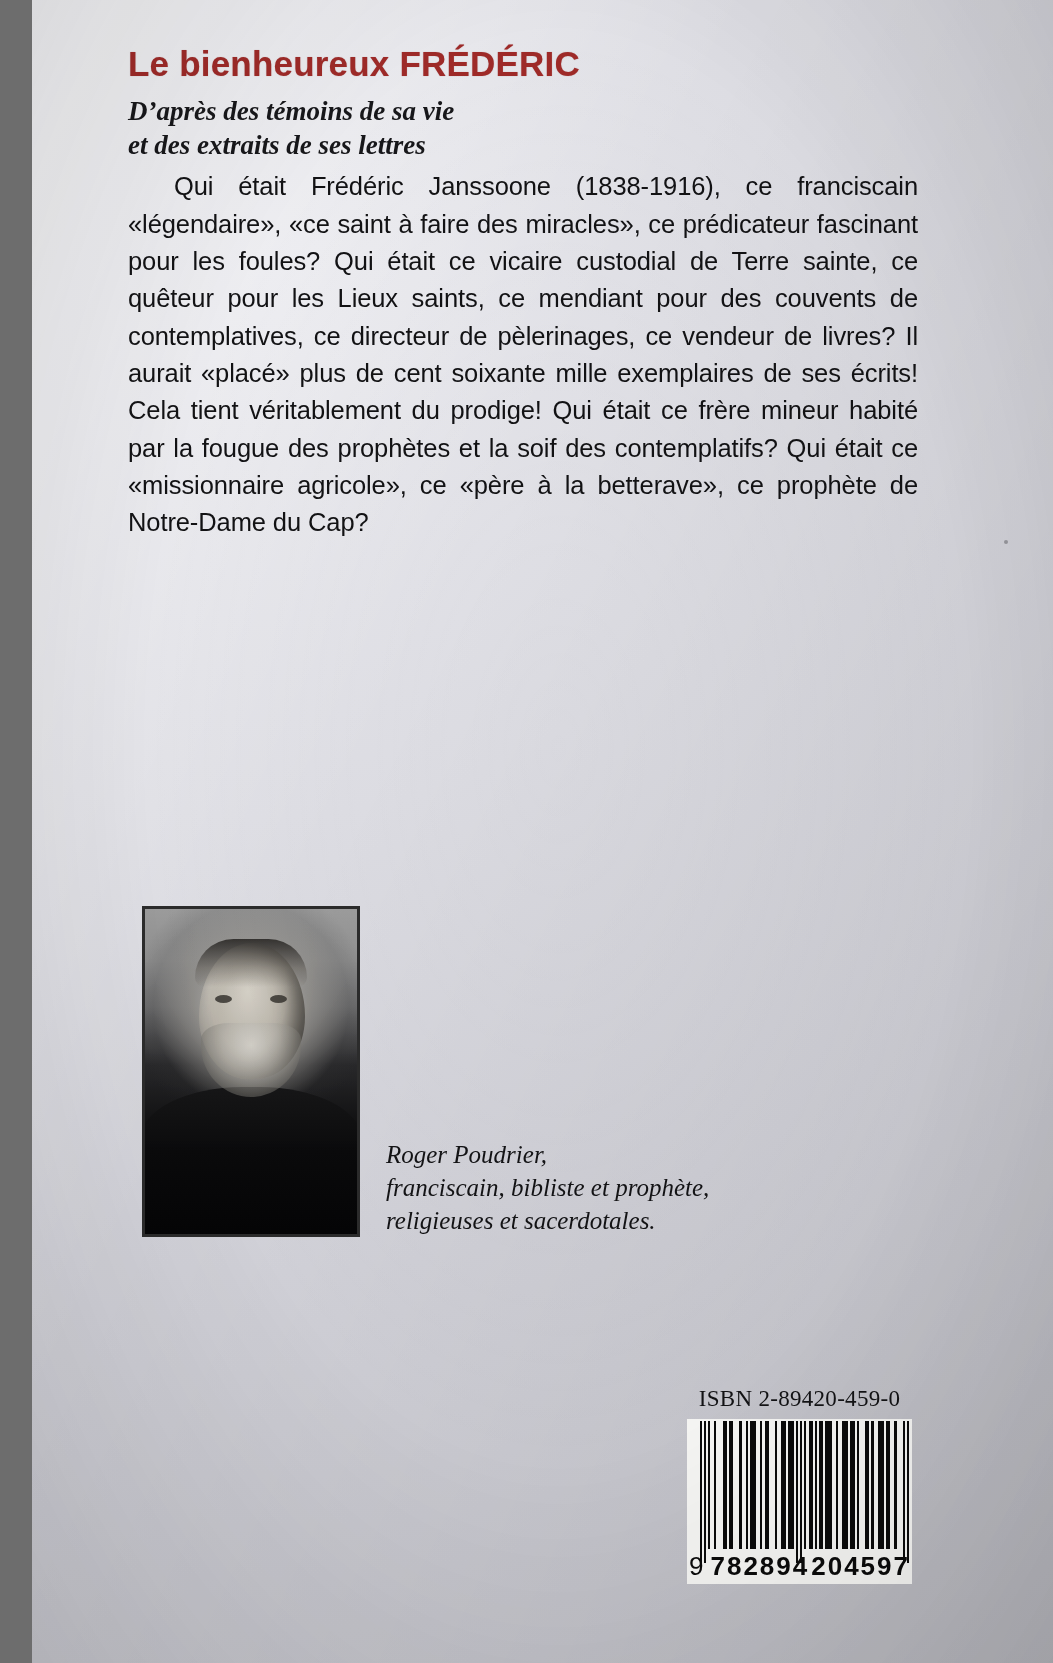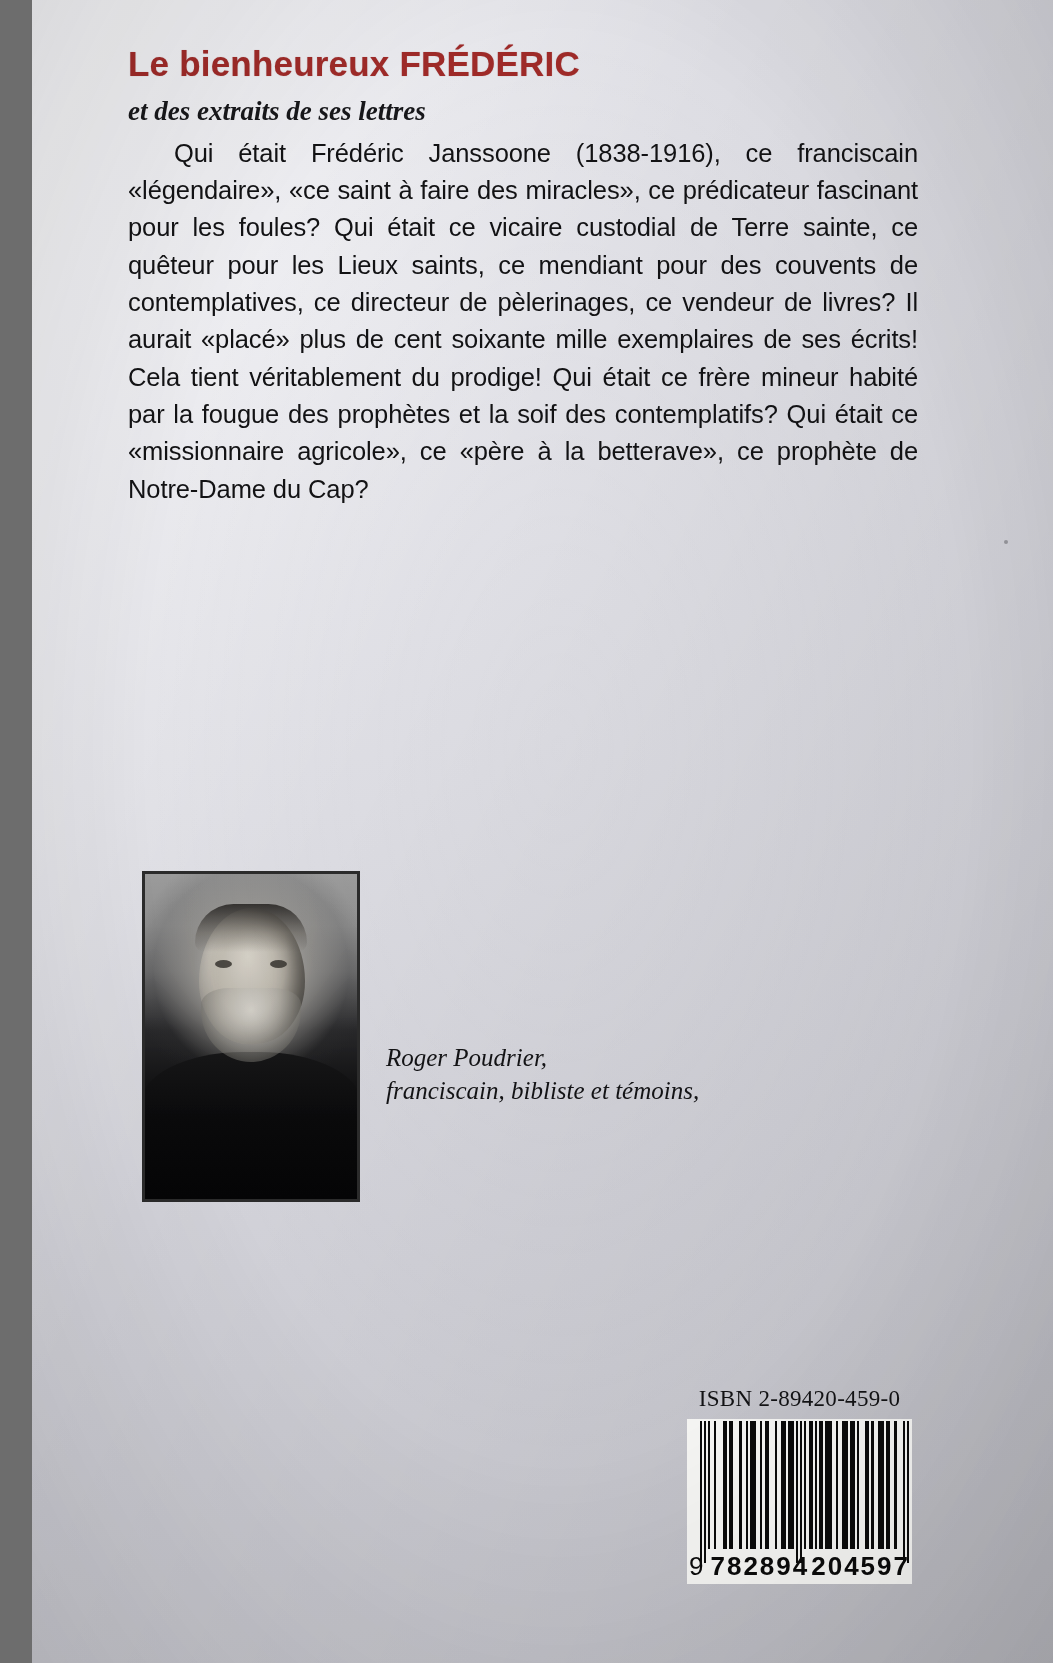--- a/index.html
+++ b/index.html
@@ -76,24 +76,24 @@
     text-indent: 46px;
     color: #121214;
     letter-spacing: -0.1px;
   }
   .body-para:last-of-type { margin-bottom: 0; }
 
   
   .author-block {
     position: absolute;
     left: 90px;
-    top: 871px;
+    top: 906px;
     width: 800px;
     display: flex;
-    align-items: flex-start;
+    align-items: flex-end;
     padding-left: 20px;
   }
   .portrait-frame {
     width: 212px;
     height: 325px;
     flex: 0 0 212px;
     border: 3px solid #2b2b2b;
     background: #d9d9de;
     overflow: hidden;
     position: relative;
@@ -242,20 +242,21 @@
 
 <div class="page">
 
   <span class="speck" style="left:972px; top:540px;"></span>
 
   <div class="content">
 
     <h1 class="title">Le bienheureux FRÉDÉRIC</h1>
 
     <div class="subtitle">
+      <div>D’après des témoins de sa vie</div>
       <div>et des extraits de ses lettres</div>
     </div>
 
 
     <p class="body-para">Qui était Frédéric Janssoone (1838-1916), ce franciscain «légendaire», «ce saint à faire des miracles», ce prédicateur fascinant pour les foules? Qui était ce vicaire custodial de Terre sainte, ce quêteur pour les Lieux saints, ce mendiant pour des couvents de contemplatives, ce directeur de pèlerinages, ce vendeur de livres? Il aurait «placé» plus de cent soixante mille exemplaires de ses écrits! Cela tient véritablement du prodige! Qui était ce frère mineur habité par la fougue des prophètes et la soif des contemplatifs? Qui était ce «missionnaire agricole», ce «père à la betterave», ce prophète de Notre-Dame du Cap?</p>
 
   </div>
 
   <div class="author-block">
     <div class="portrait-frame">
@@ -264,21 +265,22 @@
         <div class="p-head"></div>
         <div class="p-hairline"></div>
         <div class="p-eye left"></div>
         <div class="p-eye right"></div>
         <div class="p-beard"></div>
       </div>
     </div>
 
     <div class="author-caption">
       <div>Roger Poudrier,</div>
-      <div>franciscain, bibliste et témoins,</div>
+      <div>franciscain, bibliste et prophète,</div>
+      <div>religieuses et sacerdotales.</div>
     </div>
   </div>
 
   <div class="isbn-block">
     <div class="isbn-text">ISBN 2-89420-459-0</div>
 
     <div class="barcode">
       <div class="bars" id="bars">
           <i class="sp" style="width: 12.6px;"></i>
           <i class="guard" style="width: 2.1px;"></i>

